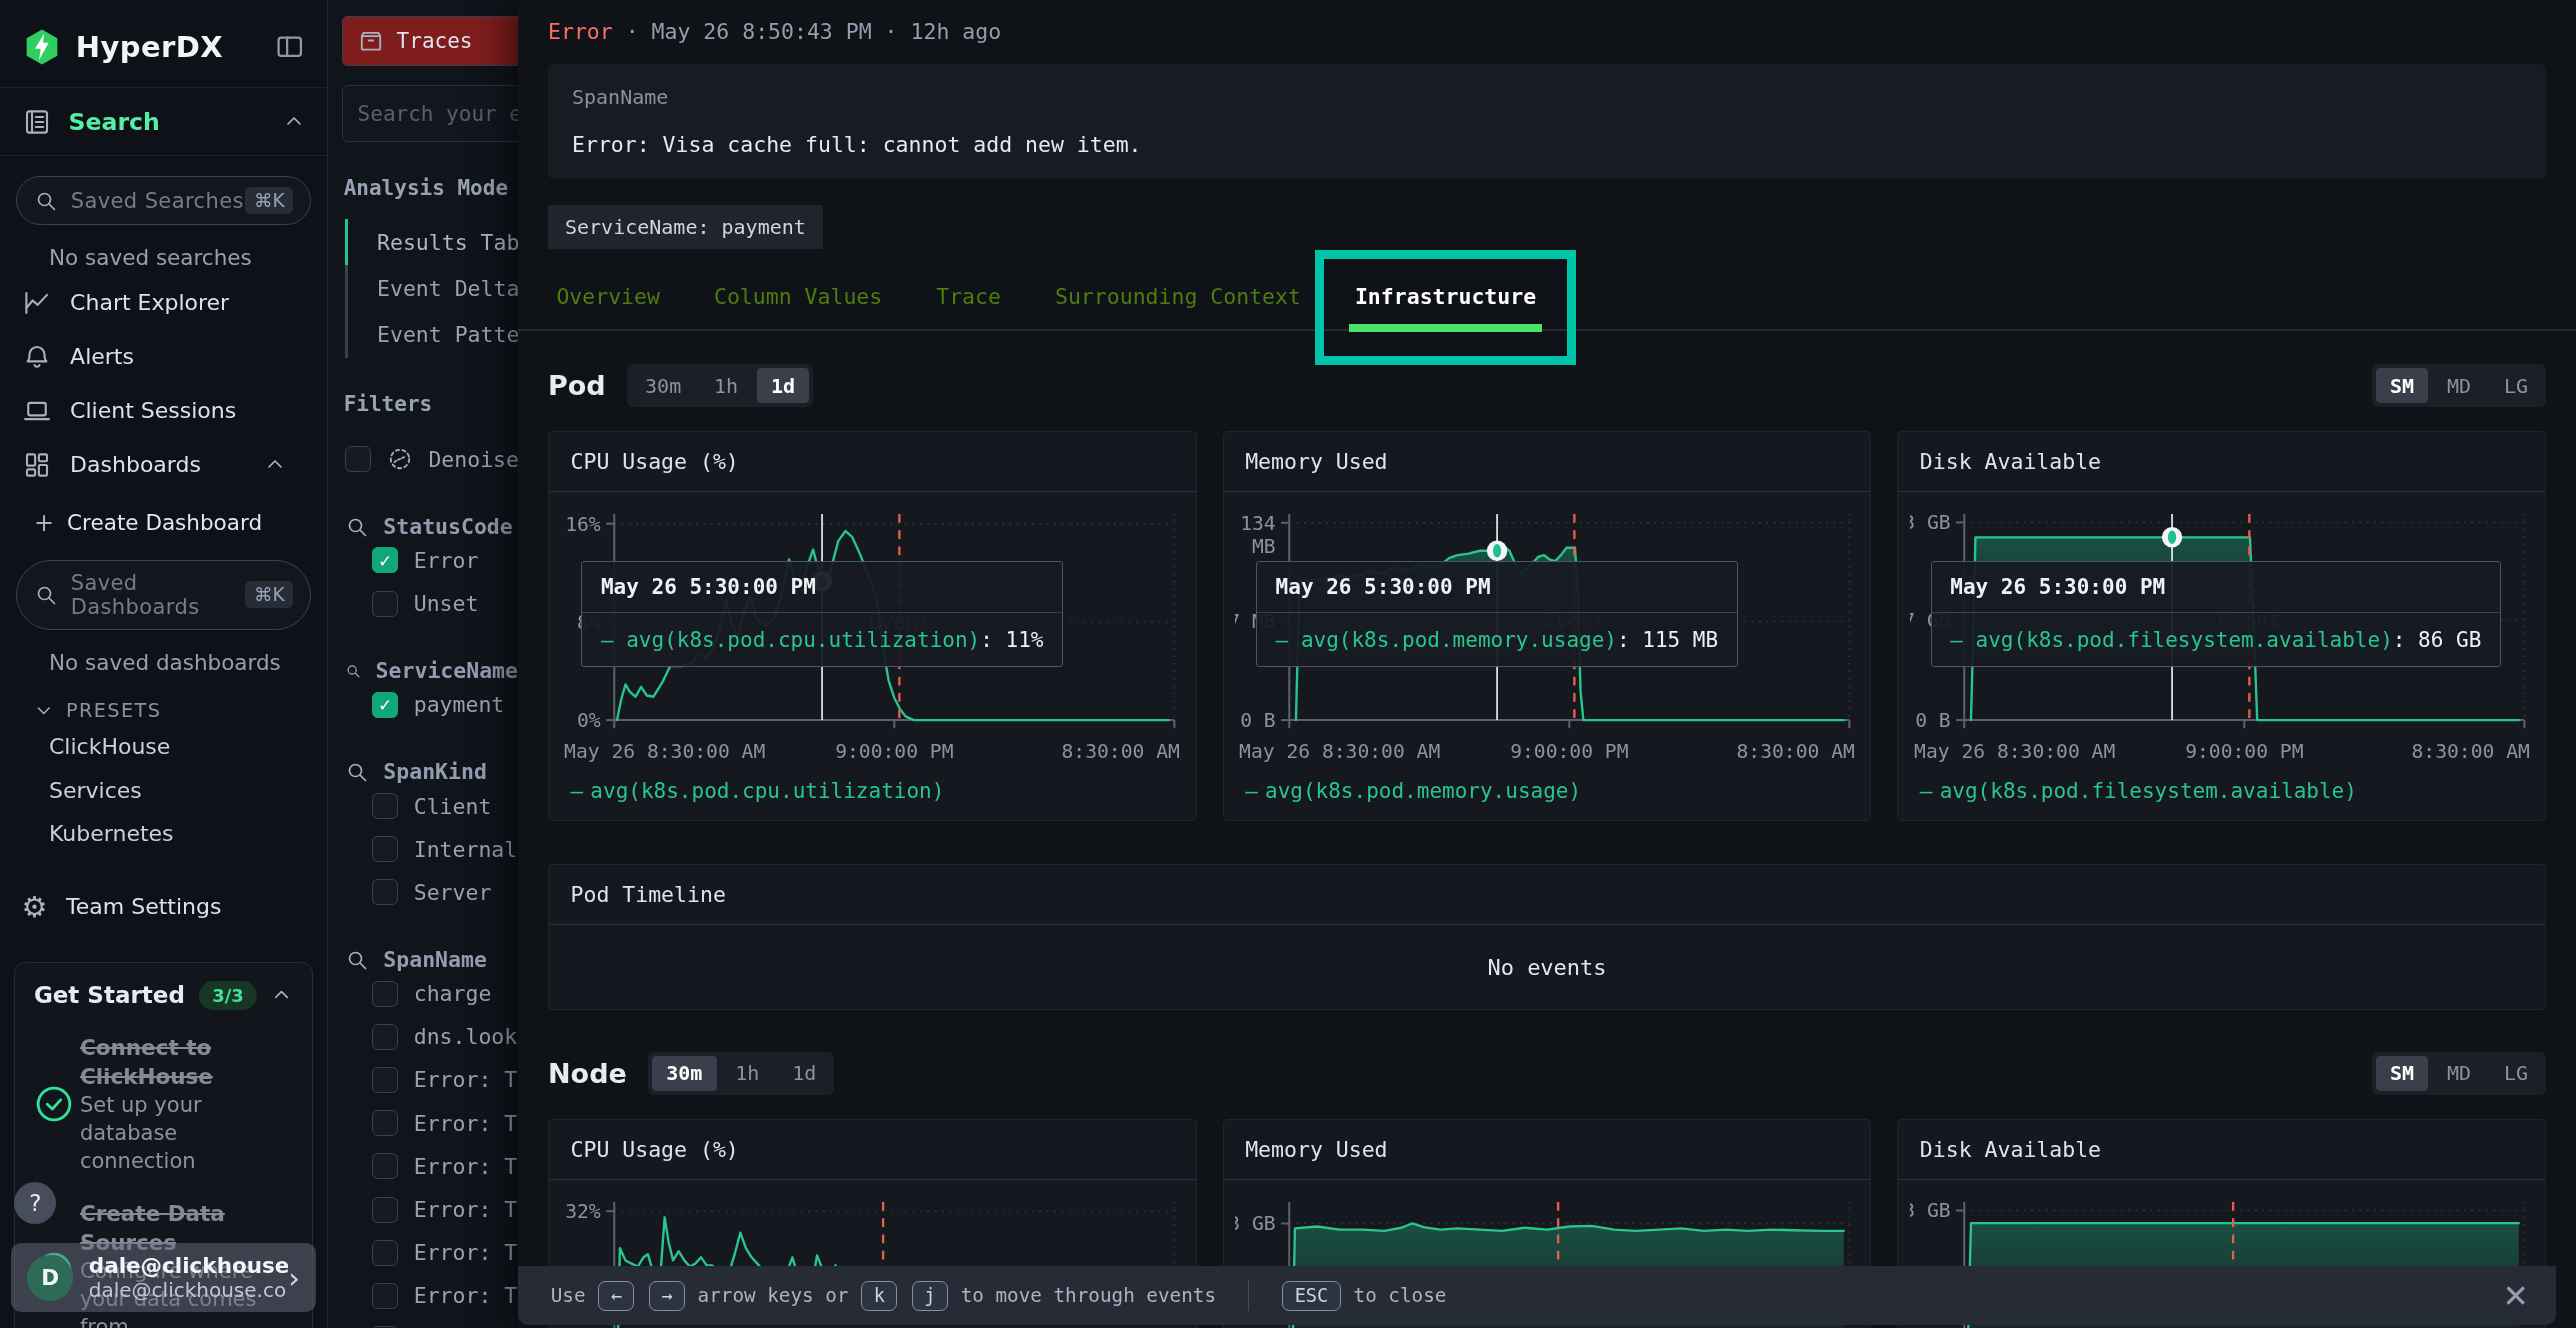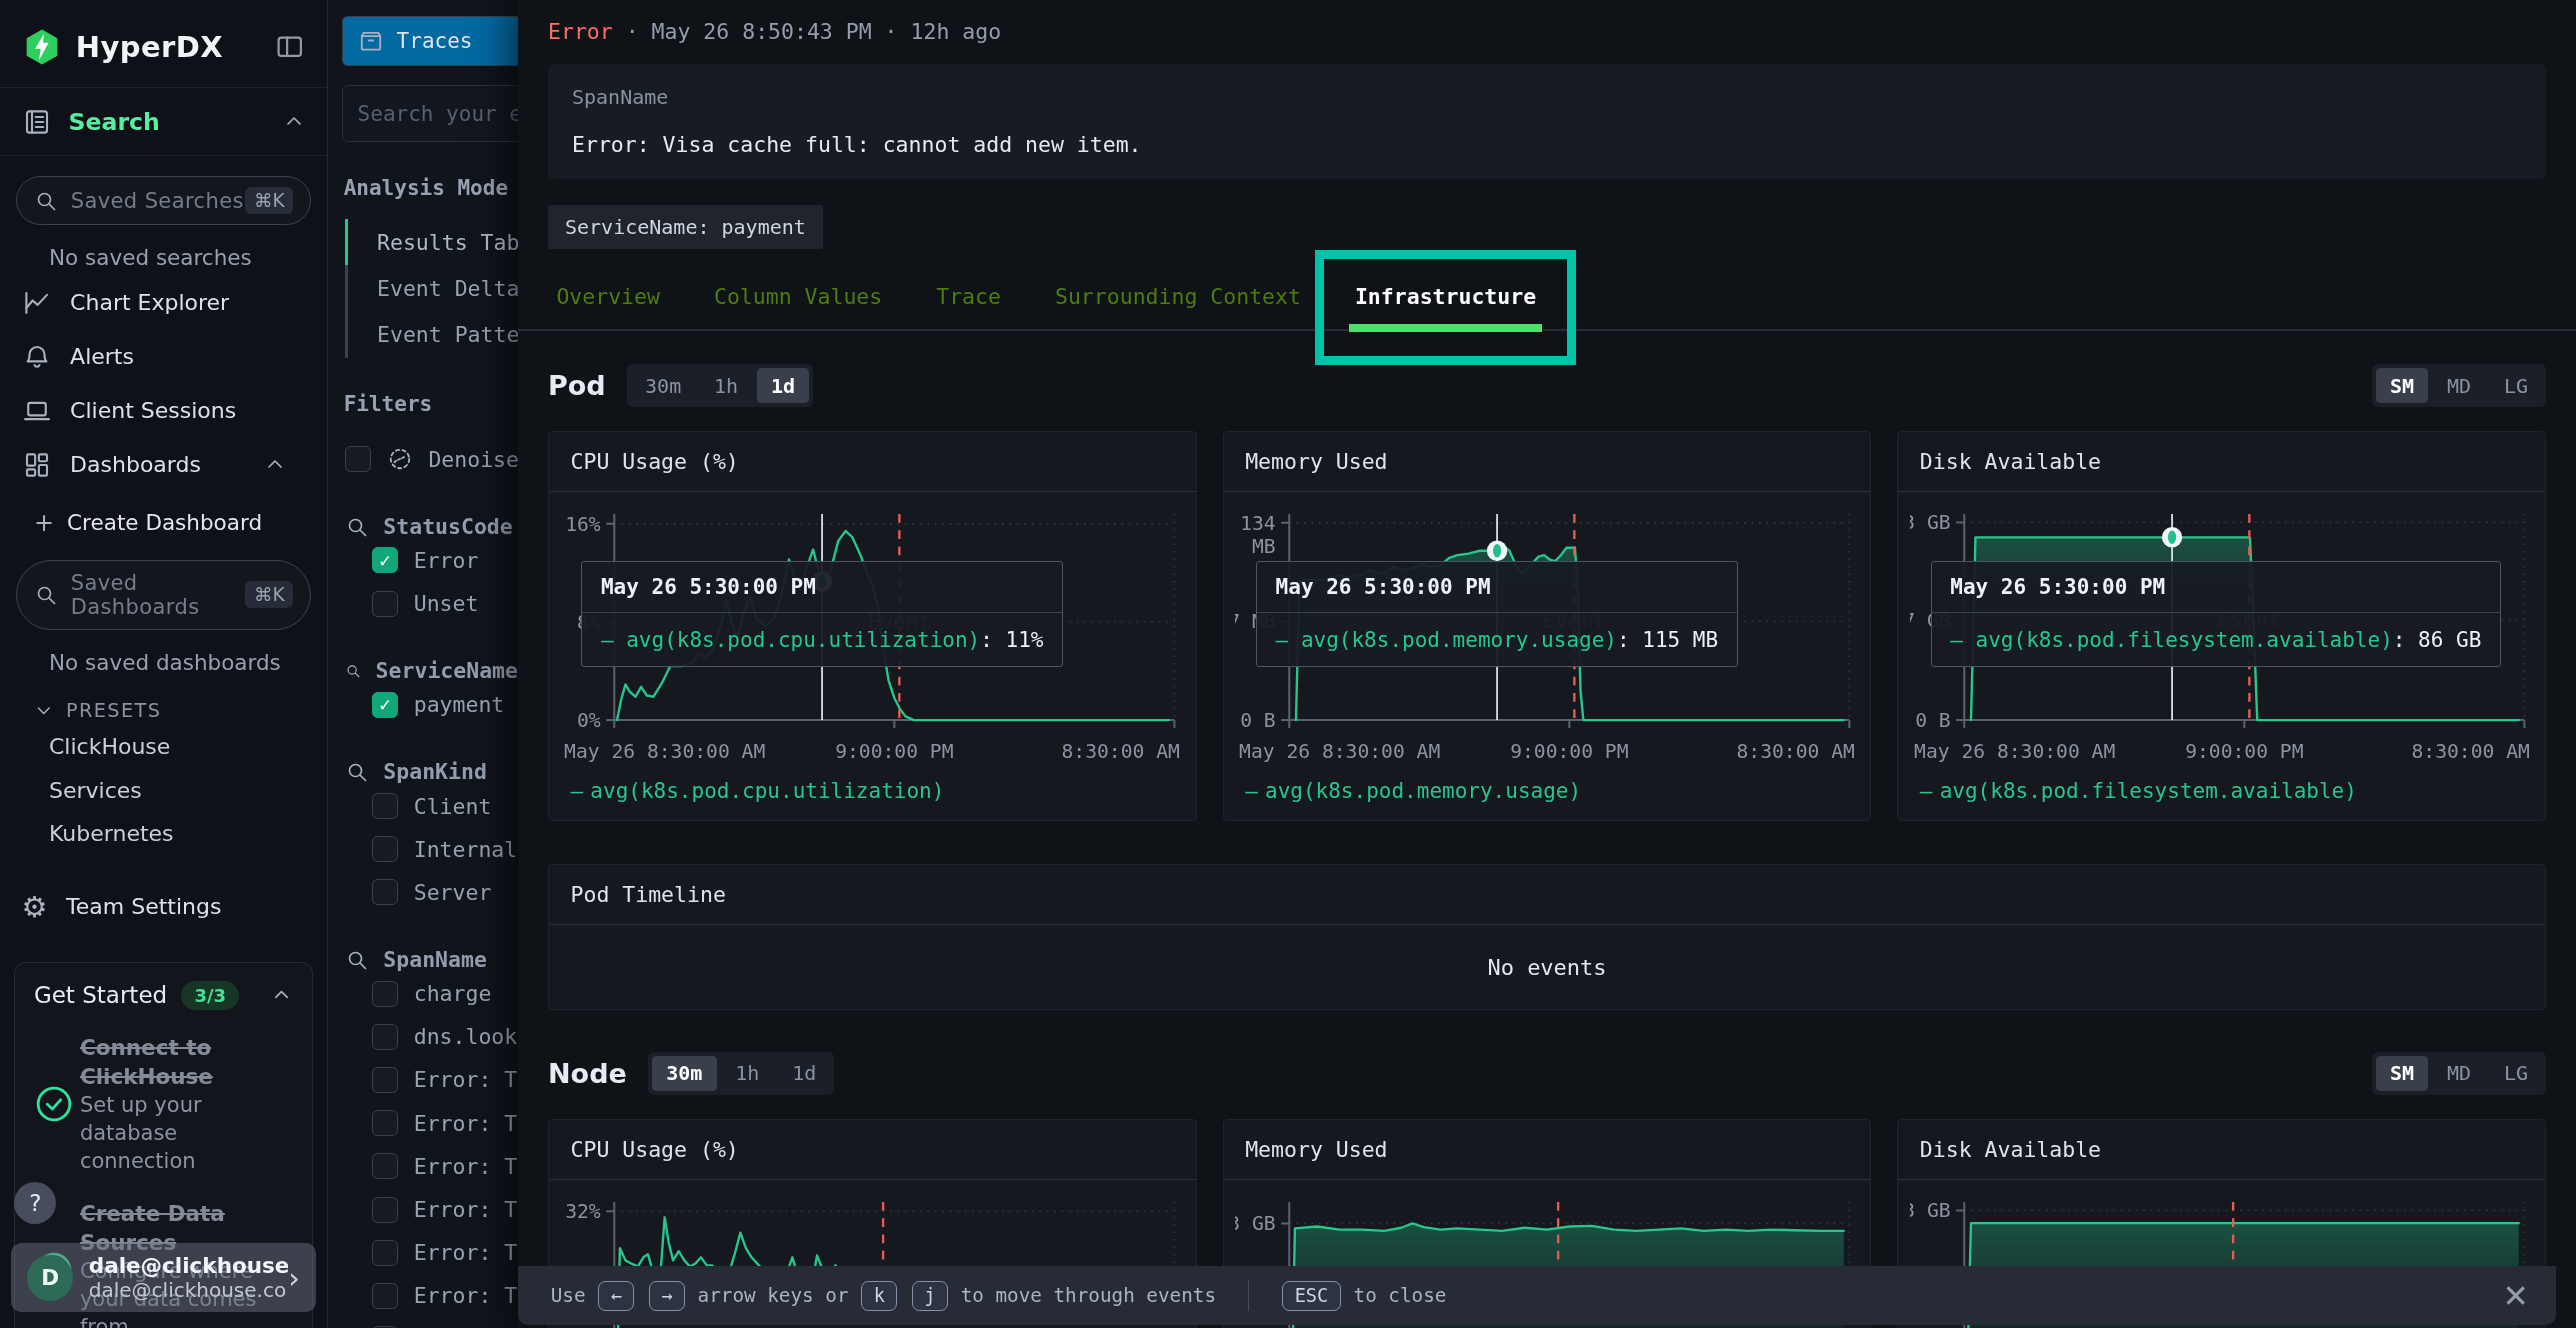--- a/index.html
+++ b/index.html
@@ -30,38 +30,38 @@
   .nav-item .icon{margin-right:18.6px}
   .nav-item .chev{margin-left:auto}
   .create-row{display:flex;align-items:center;padding:17px 21.5px 2.9px 34px;font-size:21.5px;color:#e3e7ee}
   .create-row .plus{font-size:24px;color:#aab3c2;margin-right:13px}
   .presets-row{display:flex;align-items:center;padding:18.6px 0 2.9px 33px;font-size:19.3px;color:#8b93a3;letter-spacing:1.4px}
   .preset-item{padding:9.3px 0 9.3px 49px;font-size:22px;color:#cad0db}
   .team-row{display:flex;align-items:center;padding:24px 21.5px;font-size:22px;color:#dde2ea;margin-top:10px}
   .team-row .icon{margin-right:18.6px;font-size:29px;color:#aab3c2}
   .gs-card{margin:14.3px 14.3px 0;border:1.4px solid #262c37;border-radius:11.4px;background:#12151c;padding:18.6px 18.6px 21.5px;position:relative}
   .gs-head{display:flex;align-items:center}
-  .gs-head .t{font-size:23px;font-weight:normal;color:#e8ecf2}
+  .gs-head .t{font-size:23px;font-weight:bold;color:#e8ecf2}
   .gs-badge{margin-left:14.3px;background:#173626;color:#41e296;border-radius:715px;padding:3.6px 13px;font-size:18px;font-weight:bold}
   .gs-head .chev{margin-left:auto}
   .gs-item{display:flex;gap:6px;margin-top:23px;align-items:center}
   .gs-item .txts{font-size:21px;line-height:1.35}
   .gs-title{font-weight:bold;color:#848b98;text-decoration:line-through;font-size:21.5px}
   .gs-desc{color:#8b93a3}
   .help-btn{position:absolute;left:14.3px;bottom:104px;width:42px;height:42px;border-radius:50%;background:#474d5c;color:#e6eaf1;font-size:23px;display:flex;align-items:center;justify-content:center;z-index:4}
   .user-chip{position:absolute;left:11.4px;right:11.4px;bottom:15.7px;background:rgba(104,110,125,.5);border-radius:10px;padding:10px 15.7px;display:flex;align-items:center;z-index:3}
   .avatar{width:46px;height:46px;border-radius:50%;background:#2d6b58;color:#eafaf2;font-size:21.5px;font-weight:bold;display:flex;align-items:center;justify-content:center;flex:none}
   .user-txts{margin-left:15.7px;overflow:hidden;white-space:nowrap}
   .user-name{font-size:21.5px;font-weight:bold;color:#f2f5f9}
   .user-org{font-size:20px;color:#c3c9d4}
   .user-chev{margin-left:auto;color:#d0d5de;font-size:29px}
 
   
   .filtercol{width:190px;flex:none;background:var(--filt);overflow:hidden;position:relative;font-family:"DejaVu Sans Mono",monospace}
-  .traces-box{margin:15.7px 0 0 14.3px;width:272px;border:1.4px solid #3a414e;border-radius:5.7px;padding:11.4px 14.3px;display:flex;align-items:center;gap:13px;font-size:21px;color:#dfe4ec;background:#0369a1}
+  .traces-box{margin:15.7px 0 0 14.3px;width:272px;border:1.4px solid #3a414e;border-radius:5.7px;padding:11.4px 14.3px;display:flex;align-items:center;gap:13px;font-size:21px;color:#dfe4ec;background:#7f1d1d}
   .searchev-box{margin:18.6px 0 0 14.3px;width:272px;border:1.4px solid #2c333f;border-radius:5.7px;padding:15.7px 14.3px;font-size:21px;color:#57606e;white-space:nowrap;background:#12161e}
   .flabel{margin:34px 0 0 15.7px;font-size:21px;font-weight:bold;color:#99a2b2}
   .amode{margin:18.6px 0 0 17px}
   .amode-item{border-left:3.6px solid #39414e;padding:10.7px 0 10.7px 29px;font-size:21.5px;color:#98a1b0;white-space:nowrap}
   .amode-item.on{border-left-color:var(--green);color:#aeb7c6}
   .fgroup{margin-top:33px}
   .fgroup-head{display:flex;align-items:flex-end;gap:14.3px;padding-left:17px;font-size:21.5px;font-weight:bold;color:#939daf;white-space:nowrap}
   .fitem{display:flex;align-items:center;gap:15.7px;padding:8.6px 0 8.6px 44px;font-size:21.5px;color:#99a2b1;white-space:nowrap}
   .cb{width:26px;height:26px;border-radius:5.7px;border:1.4px solid #3a414e;background:#161a22;flex:none;position:relative}
   .cb.checked{background:var(--check);border-color:var(--check)}

